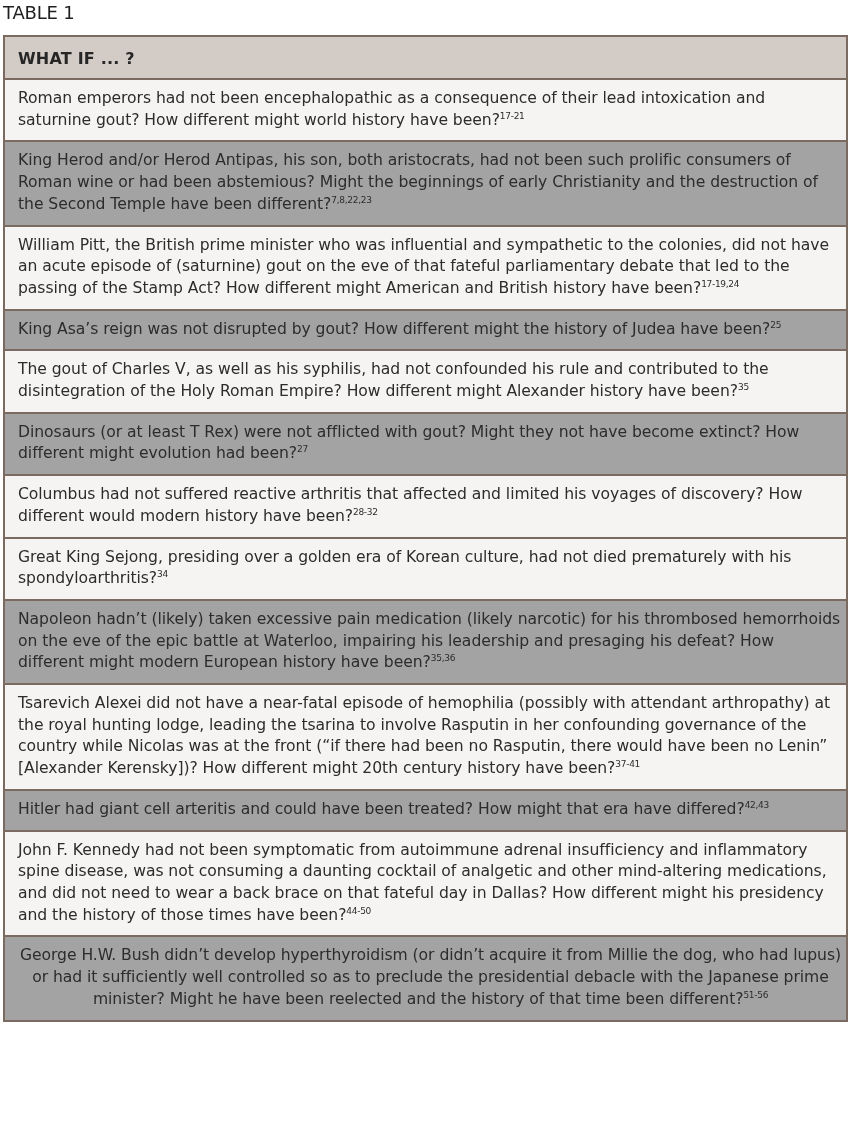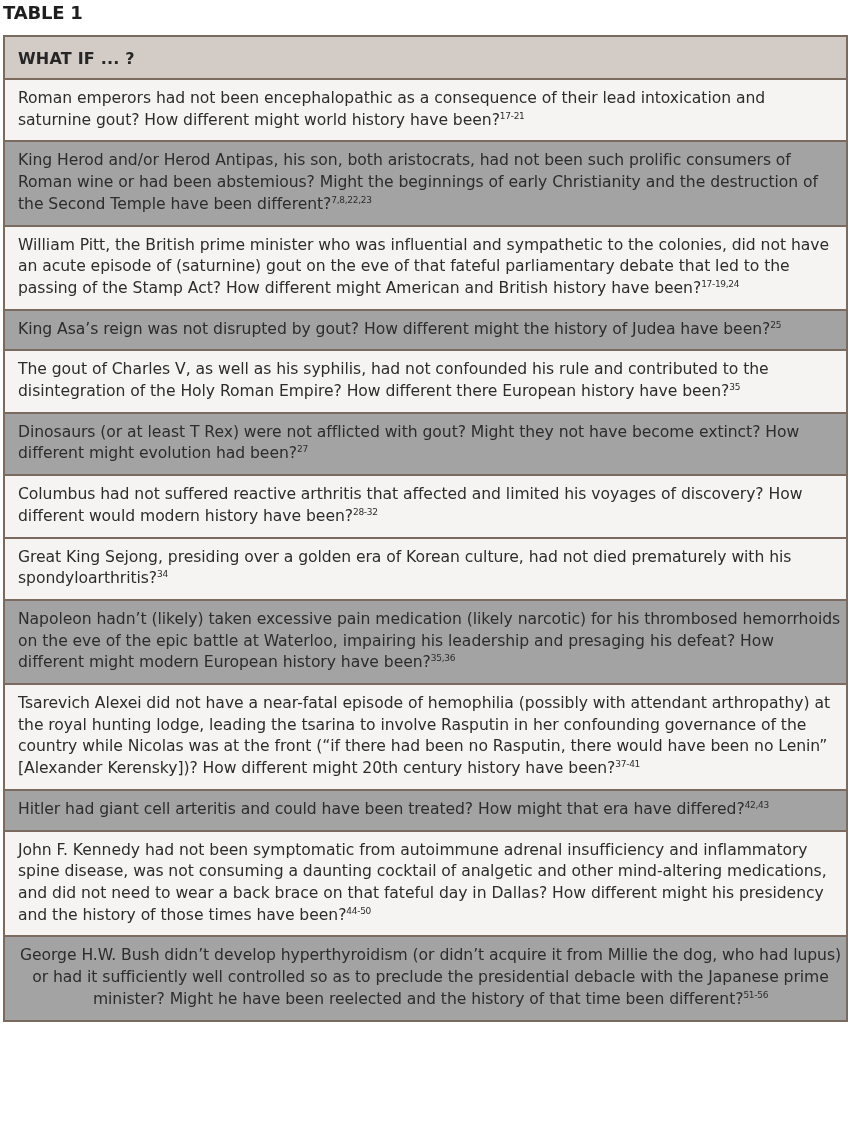--- a/index.html
+++ b/index.html
@@ -13,21 +13,21 @@
       position: relative;
       overflow: hidden;
       font-family: "DejaVu Sans", sans-serif;
       color: #2b2b2b;
     }
     .table-label {
       position: absolute;
       left: 3px;
       top: 2px;
       font-family: "DejaVu Sans", sans-serif;
-      font-weight: bold;
+      font-weight: normal;
       font-size: 18px;
       letter-spacing: -0.2px;
       color: #1f1f1f;
     }
     .table-wrap {
       position: absolute;
       left: 3px;
       top: 35px;
       width: 845px;
       border-left: 2px solid #7a6a60;
@@ -71,21 +71,21 @@
 
 <div class="table-label">TABLE 1</div>
 
 <div class="table-wrap">
   <div class="header-row">WHAT IF ... ?</div>
   <div id="table-body">
     <div class="row odd"><span>Roman emperors had not been encephalopathic as a consequence of their lead intoxication and saturnine gout? How different might world history have been?</span><sup>17-21</sup></div>
     <div class="row even"><span>King Herod and/or Herod Antipas, his son, both aristocrats, had not been such prolific consumers of Roman wine or had been abstemious? Might the beginnings of early Christianity and the destruction of the Second Temple have been different?</span><sup>7,8,22,23</sup></div>
     <div class="row odd"><span>William Pitt, the British prime minister who was influential and sympathetic to the colonies, did not have an acute episode of (saturnine) gout on the eve of that fateful parliamentary debate that led to the passing of the Stamp Act? How different might American and British history have been?</span><sup>17-19,24</sup></div>
     <div class="row even"><span>King Asa’s reign was not disrupted by gout? How different might the history of Judea have been?</span><sup>25</sup></div>
-    <div class="row odd"><span>The gout of Charles V, as well as his syphilis, had not confounded his rule and contributed to the disintegration of the Holy Roman Empire? How different there European history have been?</span><sup>35</sup></div>
+    <div class="row odd"><span>The gout of Charles V, as well as his syphilis, had not confounded his rule and contributed to the disintegration of the Holy Roman Empire? How different might Alexander history have been?</span><sup>35</sup></div>
     <div class="row even"><span>Dinosaurs (or at least T Rex) were not afflicted with gout? Might they not have become extinct? How different might evolution had been?</span><sup>27</sup></div>
     <div class="row odd"><span>Columbus had not suffered reactive arthritis that affected and limited his voyages of discovery? How different would modern history have been?</span><sup>28-32</sup></div>
     <div class="row odd"><span>Great King Sejong, presiding over a golden era of Korean culture, had not died prematurely with his spondyloarthritis?</span><sup>34</sup></div>
     <div class="row even"><span>Napoleon hadn’t (likely) taken excessive pain medication (likely narcotic) for his thrombosed hemorrhoids on the eve of the epic battle at Waterloo, impairing his leadership and presaging his defeat? How different might modern European history have been?</span><sup>35,36</sup></div>
     <div class="row odd"><span>Tsarevich Alexei did not have a near-fatal episode of hemophilia (possibly with attendant arthropathy) at the royal hunting lodge, leading the tsarina to involve Rasputin in her confounding governance of the country while Nicolas was at the front (“if there had been no Rasputin, there would have been no Lenin” [Alexander Kerensky])? How different might 20th century history have been?</span><sup>37-41</sup></div>
     <div class="row even"><span>Hitler had giant cell arteritis and could have been treated? How might that era have differed?</span><sup>42,43</sup></div>
     <div class="row odd"><span>John F. Kennedy had not been symptomatic from autoimmune adrenal insufficiency and inflammatory spine disease, was not consuming a daunting cocktail of analgetic and other mind-altering medications, and did not need to wear a back brace on that fateful day in Dallas? How different might his presidency and the history of those times have been?</span><sup>44-50</sup></div>
     <div class="row even"><span>George H.W. Bush didn’t develop hyperthyroidism (or didn’t acquire it from Millie the dog, who had lupus) or had it sufficiently well controlled so as to preclude the presidential debacle with the Japanese prime minister? Might he have been reelected and the history of that time been different?</span><sup>51-56</sup></div>
   </div>
 </div>

